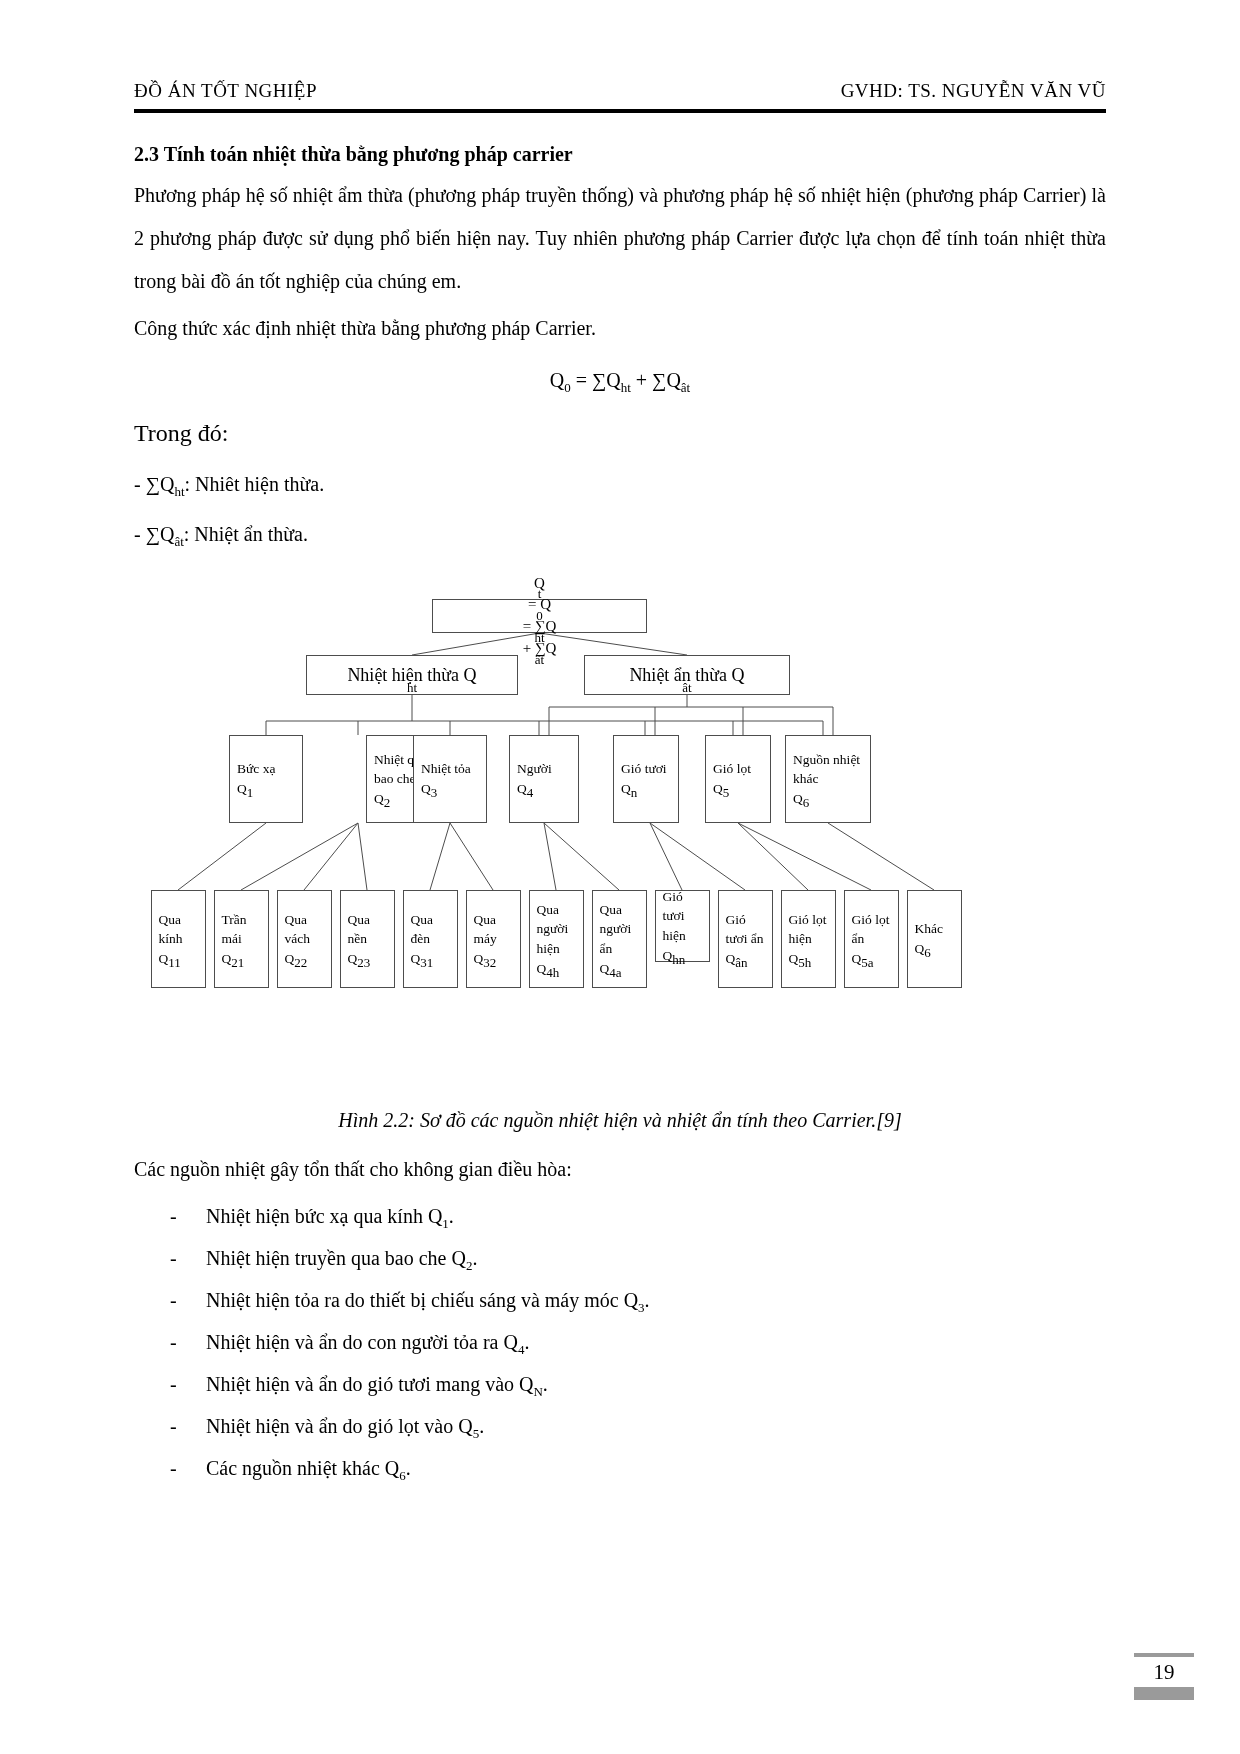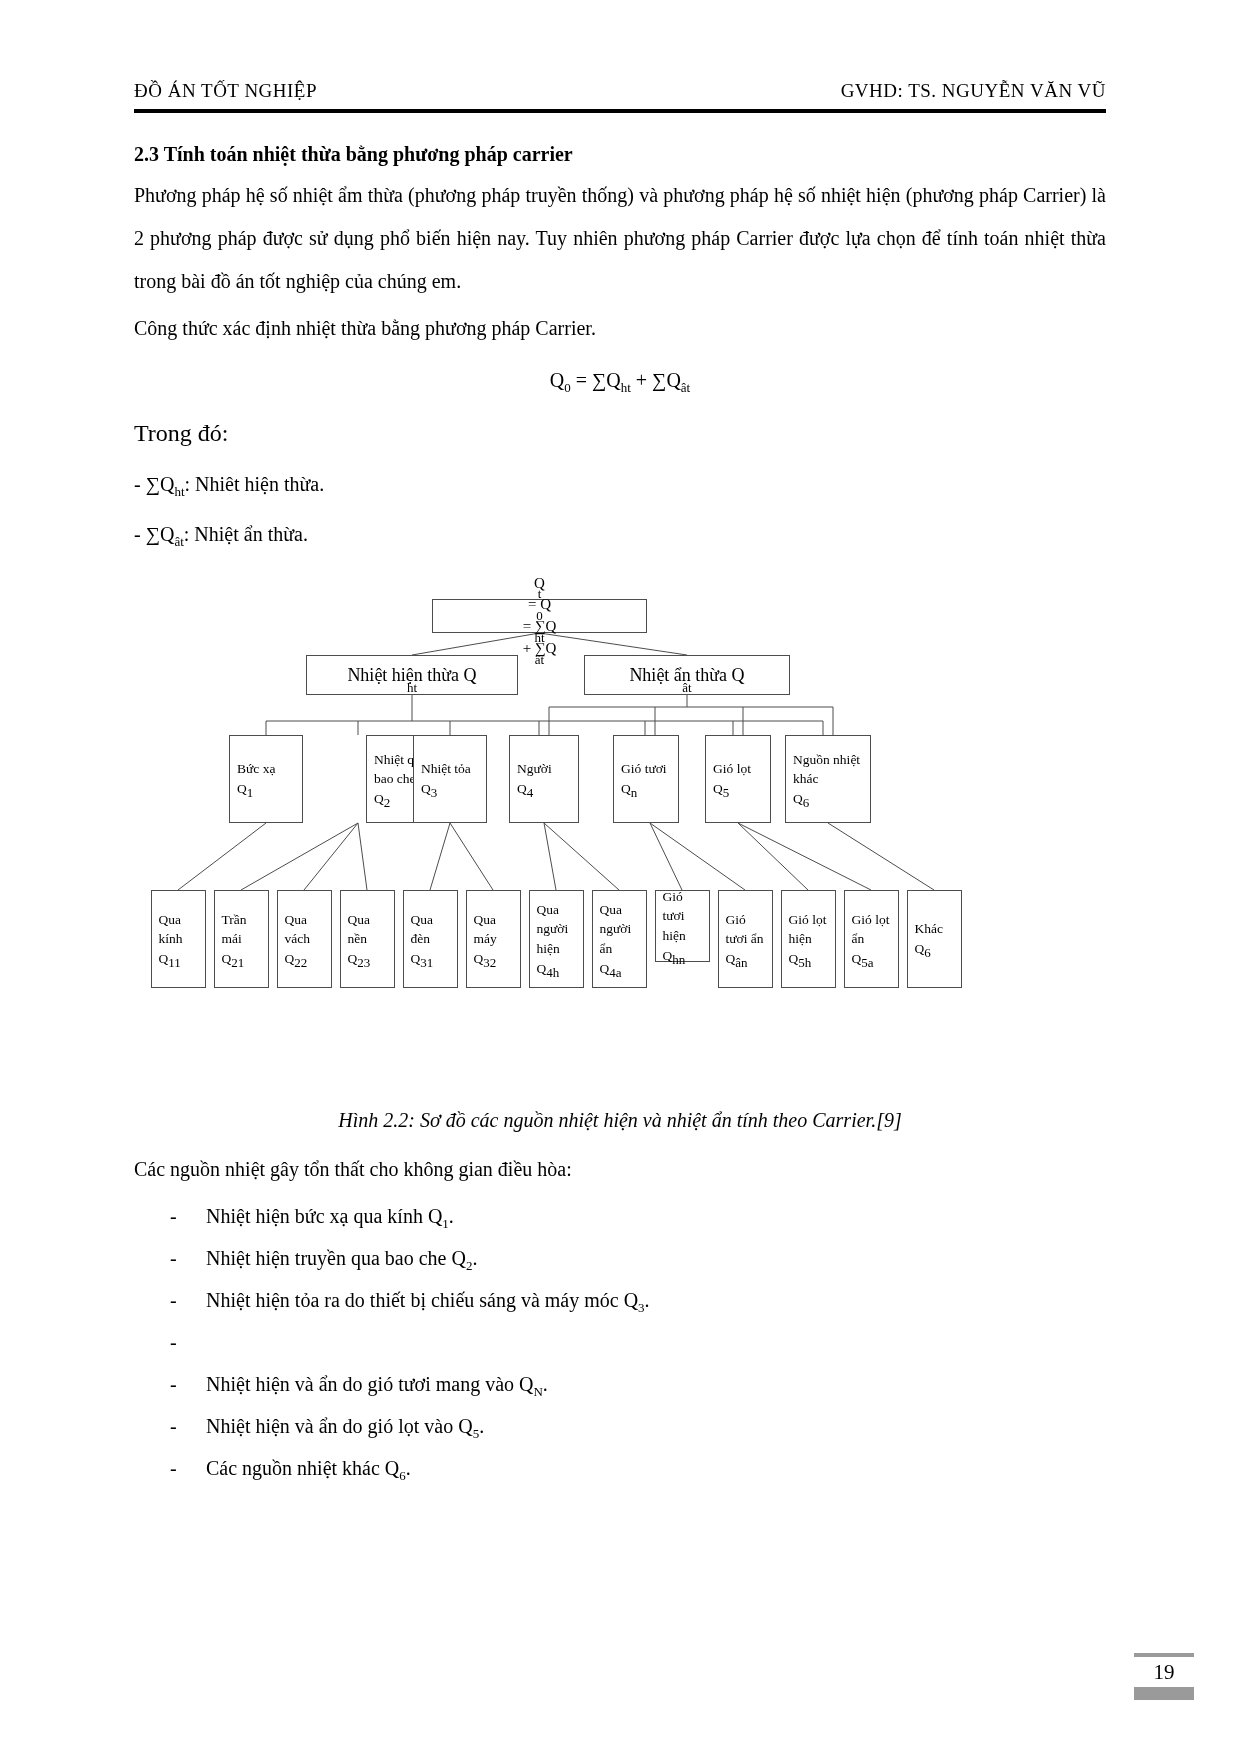--- a/index.html
+++ b/index.html
@@ -198,20 +198,21 @@
       <div class="src-item">
         <span class="mk">-</span>
         <span>Nhiệt hiện truyền qua bao che Q<sub>2</sub>.</span>
       </div>
       <div class="src-item">
         <span class="mk">-</span>
         <span>Nhiệt hiện tỏa ra do thiết bị chiếu sáng và máy móc Q<sub>3</sub>.</span>
       </div>
       <div class="src-item">
         <span class="mk">-</span>
+        <span>Nhiệt hiện và ẩn do con người tỏa ra Q<sub>4</sub>.</span>
       </div>
       <div class="src-item">
         <span class="mk">-</span>
         <span>Nhiệt hiện và ẩn do gió tươi mang vào Q<sub>N</sub>.</span>
       </div>
       <div class="src-item">
         <span class="mk">-</span>
         <span>Nhiệt hiện và ẩn do gió lọt vào Q<sub>5</sub>.</span>
       </div>
       <div class="src-item">

